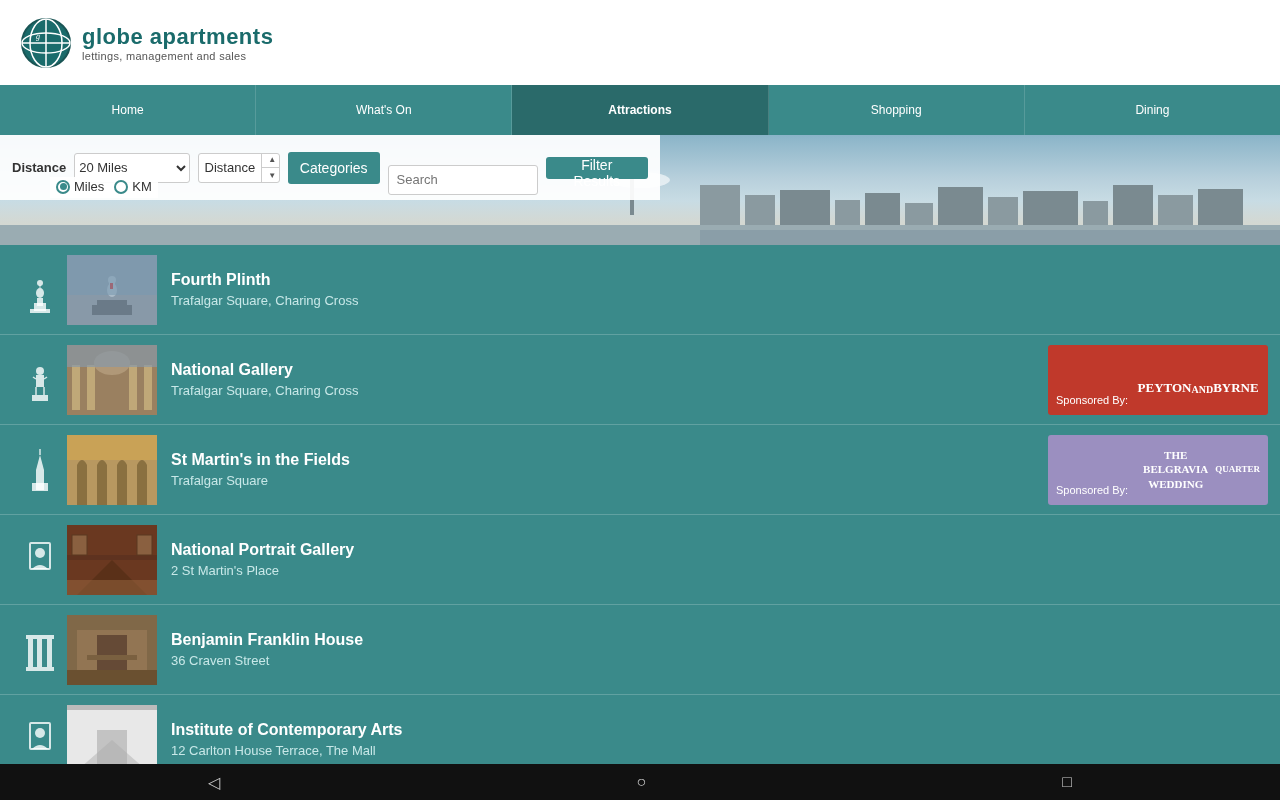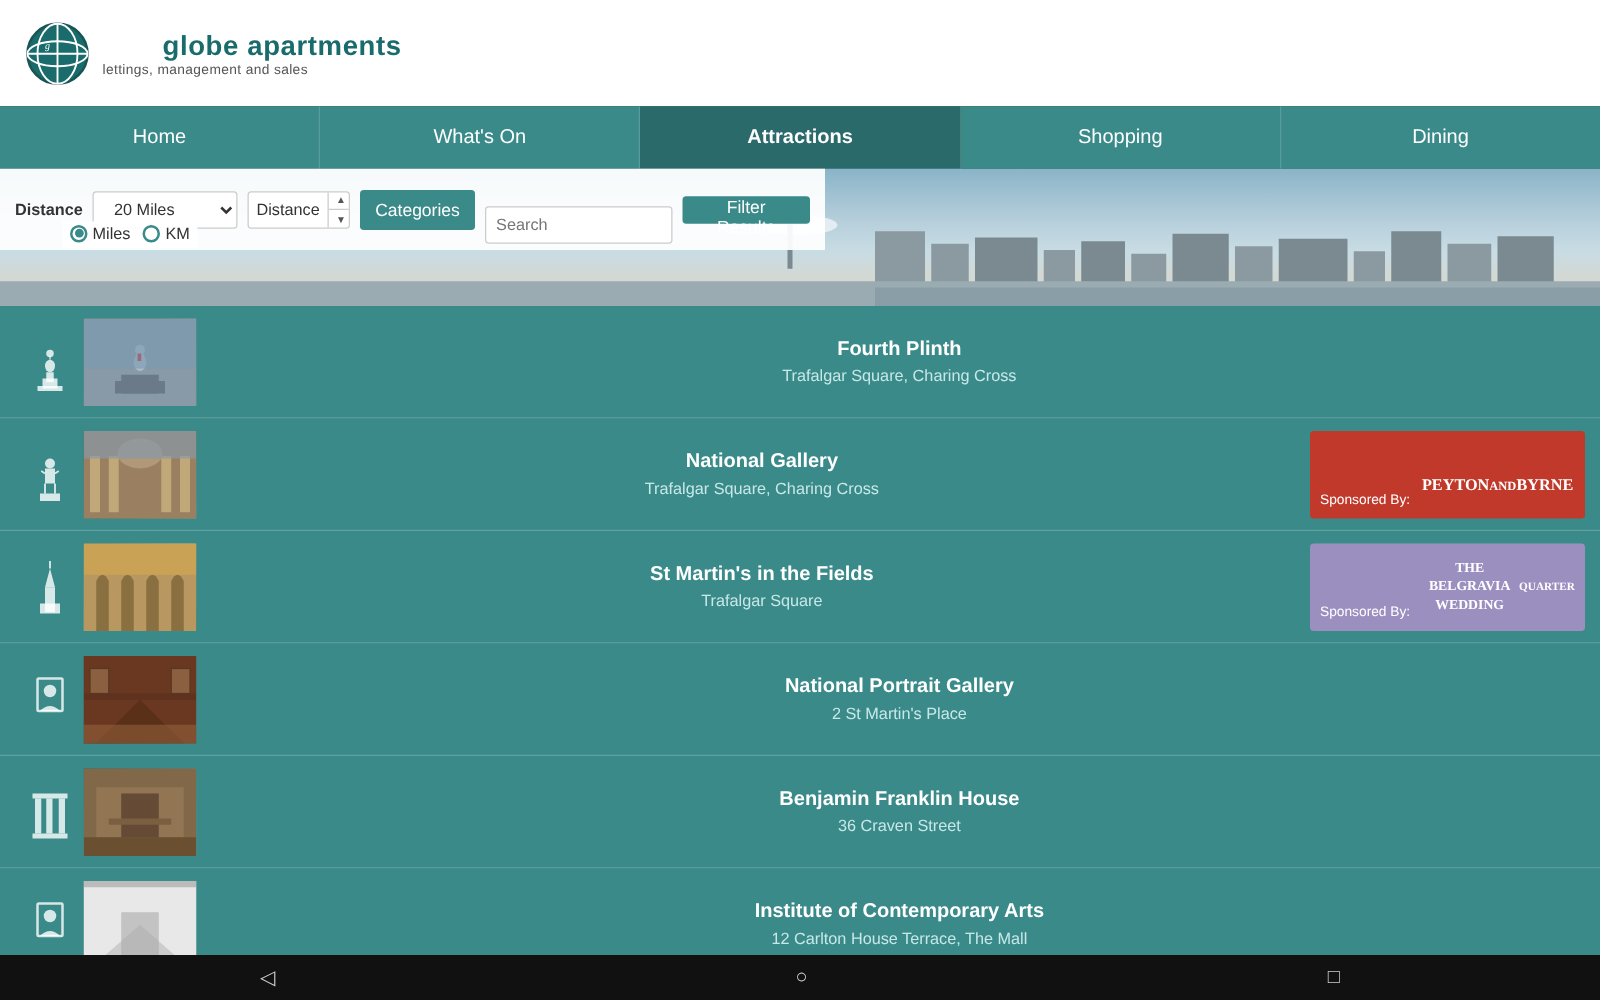--- a/index.html
+++ b/index.html
@@ -20,42 +20,41 @@
     }
     #logo-icon {
       width: 52px;
       height: 52px;
     }
     #logo-text h1 {
       font-size: 22px;
       color: #1a6b6b;
       font-weight: bold;
       letter-spacing: 0.5px;
-      margin-left: 48px;
     }
     #logo-text p {
       font-size: 11px;
       color: #555;
       letter-spacing: 0.3px;
     }
 
     
     #nav {
       background: #3a8a8a;
       height: 50px;
       display: flex;
       align-items: stretch;
     }
     .nav-item {
       flex: 1;
       display: flex;
       align-items: center;
       justify-content: center;
       color: #fff;
-      font-size: 16px;
+      font-size: 12px;
       cursor: pointer;
       border-right: 1px solid rgba(255,255,255,0.15);
     }
     .nav-item:last-child { border-right: none; }
     .nav-item.active {
       background: #2a6a6a;
       font-weight: bold;
     }
 
     
@@ -107,21 +106,21 @@
       border-radius: 50%;
       background: #3a8a8a;
     }
 
     .filter-label { font-size: 13px; color: #333; font-weight: bold; white-space: nowrap; }
     .filter-select {
       height: 30px;
       border: 1px solid #ccc;
       border-radius: 3px;
       font-size: 13px;
-      padding: 0 12px;
+      padding: 0 0;
       background: #fff;
       color: #333;
     }
     .filter-select-distance {
       width: 120px;
     }
     .filter-sort-box {
       display: flex;
       align-items: center;
       border: 1px solid #ccc;
@@ -216,21 +215,20 @@
       background: #555;
       flex-shrink: 0;
       margin-right: 14px;
       overflow: hidden;
       display: flex;
       align-items: center;
       justify-content: center;
     }
     .attraction-info {
       flex: 1;
-      text-align: center;
     }
     .attraction-name {
       font-size: 16px;
       font-weight: bold;
       color: #fff;
       margin-bottom: 4px;
     }
     .attraction-address {
       font-size: 13px;
       color: #c8e8e8;

